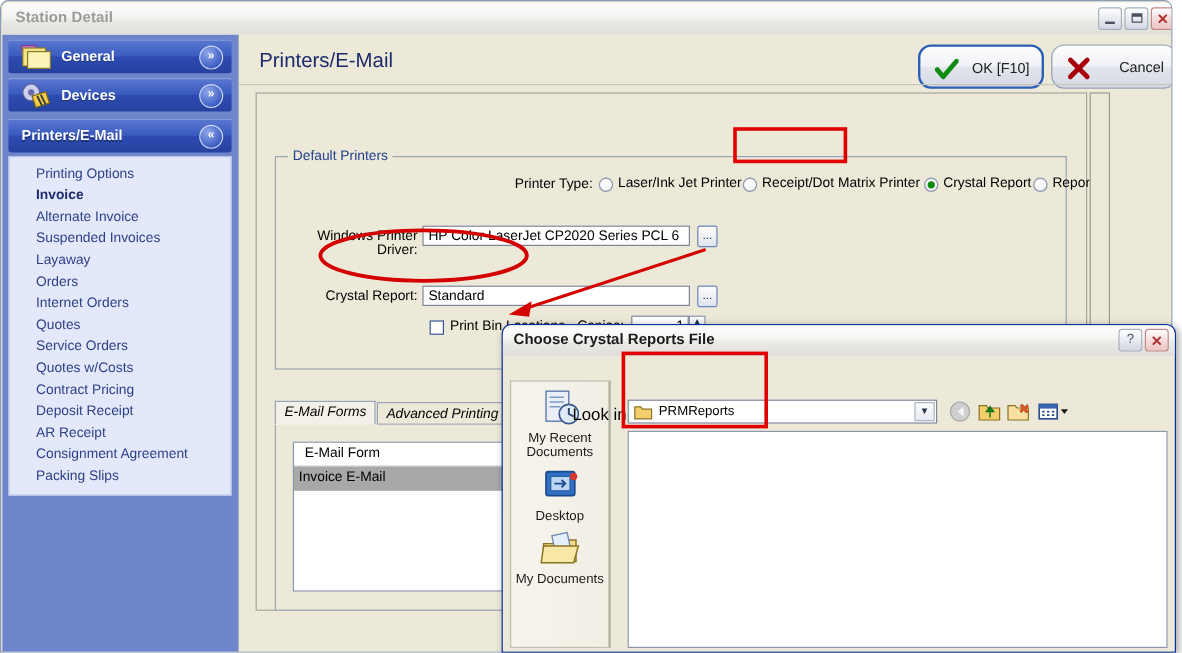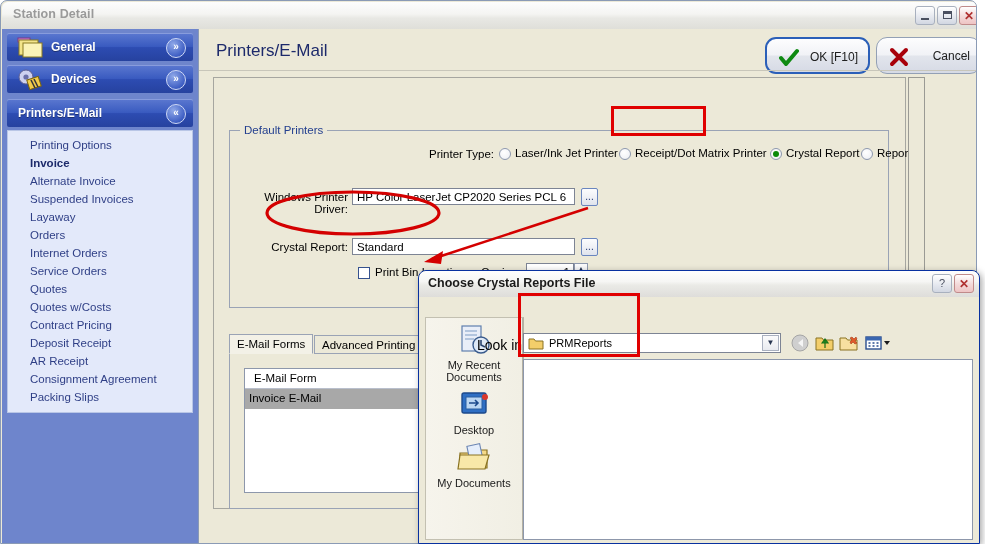--- a/index.html
+++ b/index.html
@@ -172,21 +172,21 @@
     background:linear-gradient(to bottom,#fbfbfc,#e9ebf0);
     display:flex;flex-direction:column;align-items:center;justify-content:center;
     font-size:7px;line-height:6px;color:#22324f;
   }
 
   
   .tabstrip{position:absolute;left:15px;top:257px;width:660px;height:19px;}
   .tab{
     position:absolute;top:0;height:19px;box-sizing:border-box;
     font-size:11.5px;color:#000;padding:3px 7px 0 7px;
-    border:1px solid #9aa3b5;background:#ece9d8;white-space:nowrap;
+    border:1px solid #9aa3b5;background:#ece9d8;white-space:nowrap;font-style:italic;
   }
   .tab.active{
     background:#f3f1e7;border-bottom-color:#f3f1e7;font-weight:normal;
     top:-1px;height:20px;padding-top:3px;
   }
   .tabpanel{
     position:absolute;left:15px;top:276px;width:660px;height:155px;
     border:1px solid #9aa3b5;border-top:none;box-sizing:border-box;background:#ece9d8;
   }
   .listbox{
@@ -217,21 +217,21 @@
   }
   .dlg-title .t{
     position:absolute;left:9px;top:5px;font-size:12.5px;font-weight:bold;color:#1a1a1a;
   }
   .dlg-title .btns{position:absolute;right:5px;top:3px;display:flex;gap:2px;}
   .dlg-body{
     position:absolute;left:1px;top:26px;width:558px;height:246px;
     background:#ece9d8;
   }
   .places{
-    position:absolute;left:5px;top:20px;width:99px;height:223px;
+    position:absolute;left:5px;top:20px;width:84px;height:223px;
     background:linear-gradient(to right,#f6f4ec,#f1efe4);
     border:1px solid #c3c0b1;border-right:2px solid #b4b1a3;box-sizing:border-box;
   }
   .place{
     width:100%;text-align:center;font-size:11px;color:#1a1a1a;margin-top:6px;line-height:12px;
   }
   .place .pi{display:block;margin:0 auto 3px auto;width:36px;height:32px;}
   .lookin-lbl{position:absolute;left:57px;top:40px;font-size:14px;color:#000;}
   .combo{
     position:absolute;left:103px;top:36px;width:258px;height:20px;
@@ -306,22 +306,22 @@
       </div>
 
       <div class="sb-list">
         <div class="sb-item">Printing Options</div>
         <div class="sb-item sel">Invoice</div>
         <div class="sb-item">Alternate Invoice</div>
         <div class="sb-item">Suspended Invoices</div>
         <div class="sb-item">Layaway</div>
         <div class="sb-item">Orders</div>
         <div class="sb-item">Internet Orders</div>
+        <div class="sb-item">Quotes</div>
         <div class="sb-item">Service Orders</div>
-        <div class="sb-item">Quotes</div>
         <div class="sb-item">Quotes w/Costs</div>
         <div class="sb-item">Contract Pricing</div>
         <div class="sb-item">Deposit Receipt</div>
         <div class="sb-item">AR Receipt</div>
         <div class="sb-item">Consignment Agreement</div>
         <div class="sb-item">Packing Slips</div>
       </div>
     </div>
 
     <div class="content">

